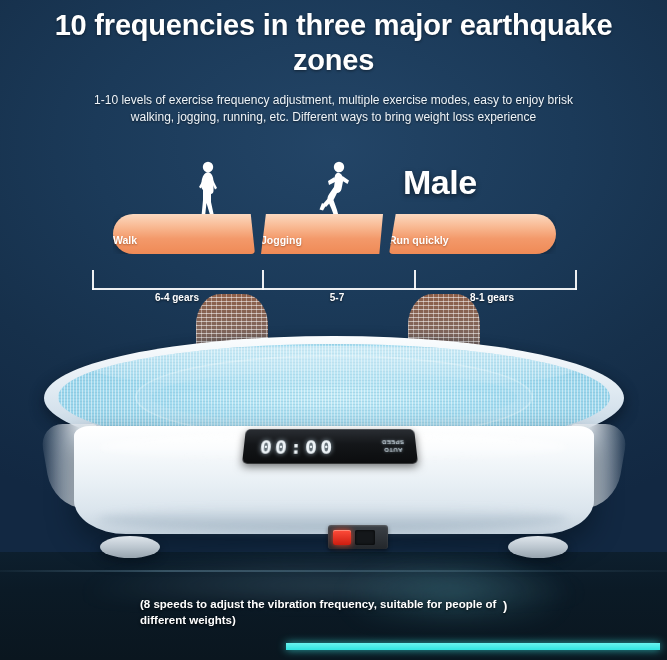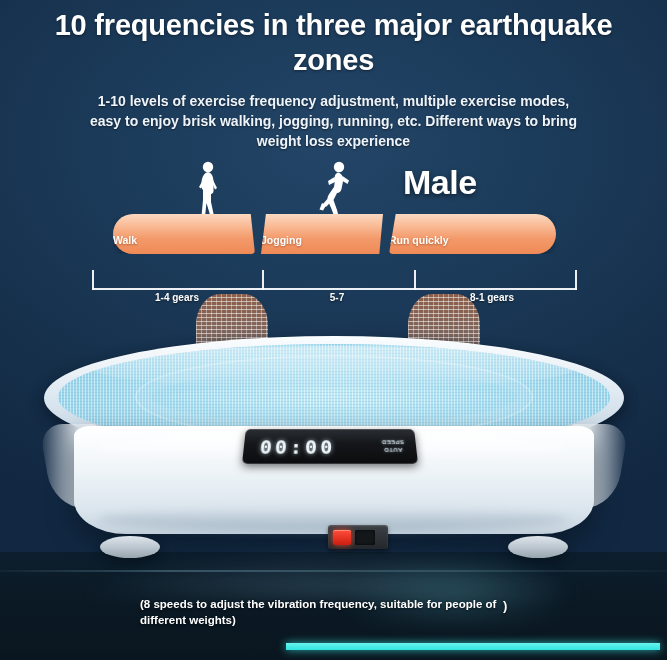--- a/index.html
+++ b/index.html
@@ -39,21 +39,21 @@
     position:absolute; left:0; right:0; top:8px;
     text-align:center; color:#ffffff;
     font-size:29px; font-weight:bold; line-height:1.22;
     letter-spacing:-.2px;
     text-shadow:0 1px 3px rgba(0,0,0,.45);
     padding:0 52px;
   }
   .subtitle {
     position:absolute; left:0; right:0; top:92px;
     text-align:center; color:#eef4f9;
-    font-size:14px; font-weight:bold; line-height:1.42;
+    font-size:12px; font-weight:normal; line-height:1.42;
     padding:0 88px;
     text-shadow:0 1px 2px rgba(0,0,0,.5);
   }
 
   
   .male-label {
     position:absolute; left:403px; top:163px;
     color:#ffffff; font-size:34px; font-weight:bold;
     letter-spacing:-.5px;
     text-shadow:0 2px 5px rgba(0,0,0,.55);
@@ -306,21 +306,21 @@
 
   <div class="bracket">
     <div class="br-line"></div>
     <div class="br-tick" style="left:0px;"></div>
     <div class="br-tick" style="left:170px;"></div>
     <div class="br-tick" style="left:322px;"></div>
     <div class="br-tick" style="right:0px;"></div>
   </div>
 
   <div class="gear-row">
-    <div class="gear-lbl" style="left:30px;  width:110px;">1-4 gears</div>
+    <div class="gear-lbl" style="left:30px;  width:110px;">6-4 gears</div>
     <div class="gear-lbl" style="left:190px; width:110px;">5-7</div>
     <div class="gear-lbl" style="left:340px; width:120px;">8-1 gears</div>
   </div>
 
   <div class="machine">
 
     <div class="foot foot-l"></div>
     <div class="foot foot-r"></div>
 
     <div class="plate-shadow"></div>

